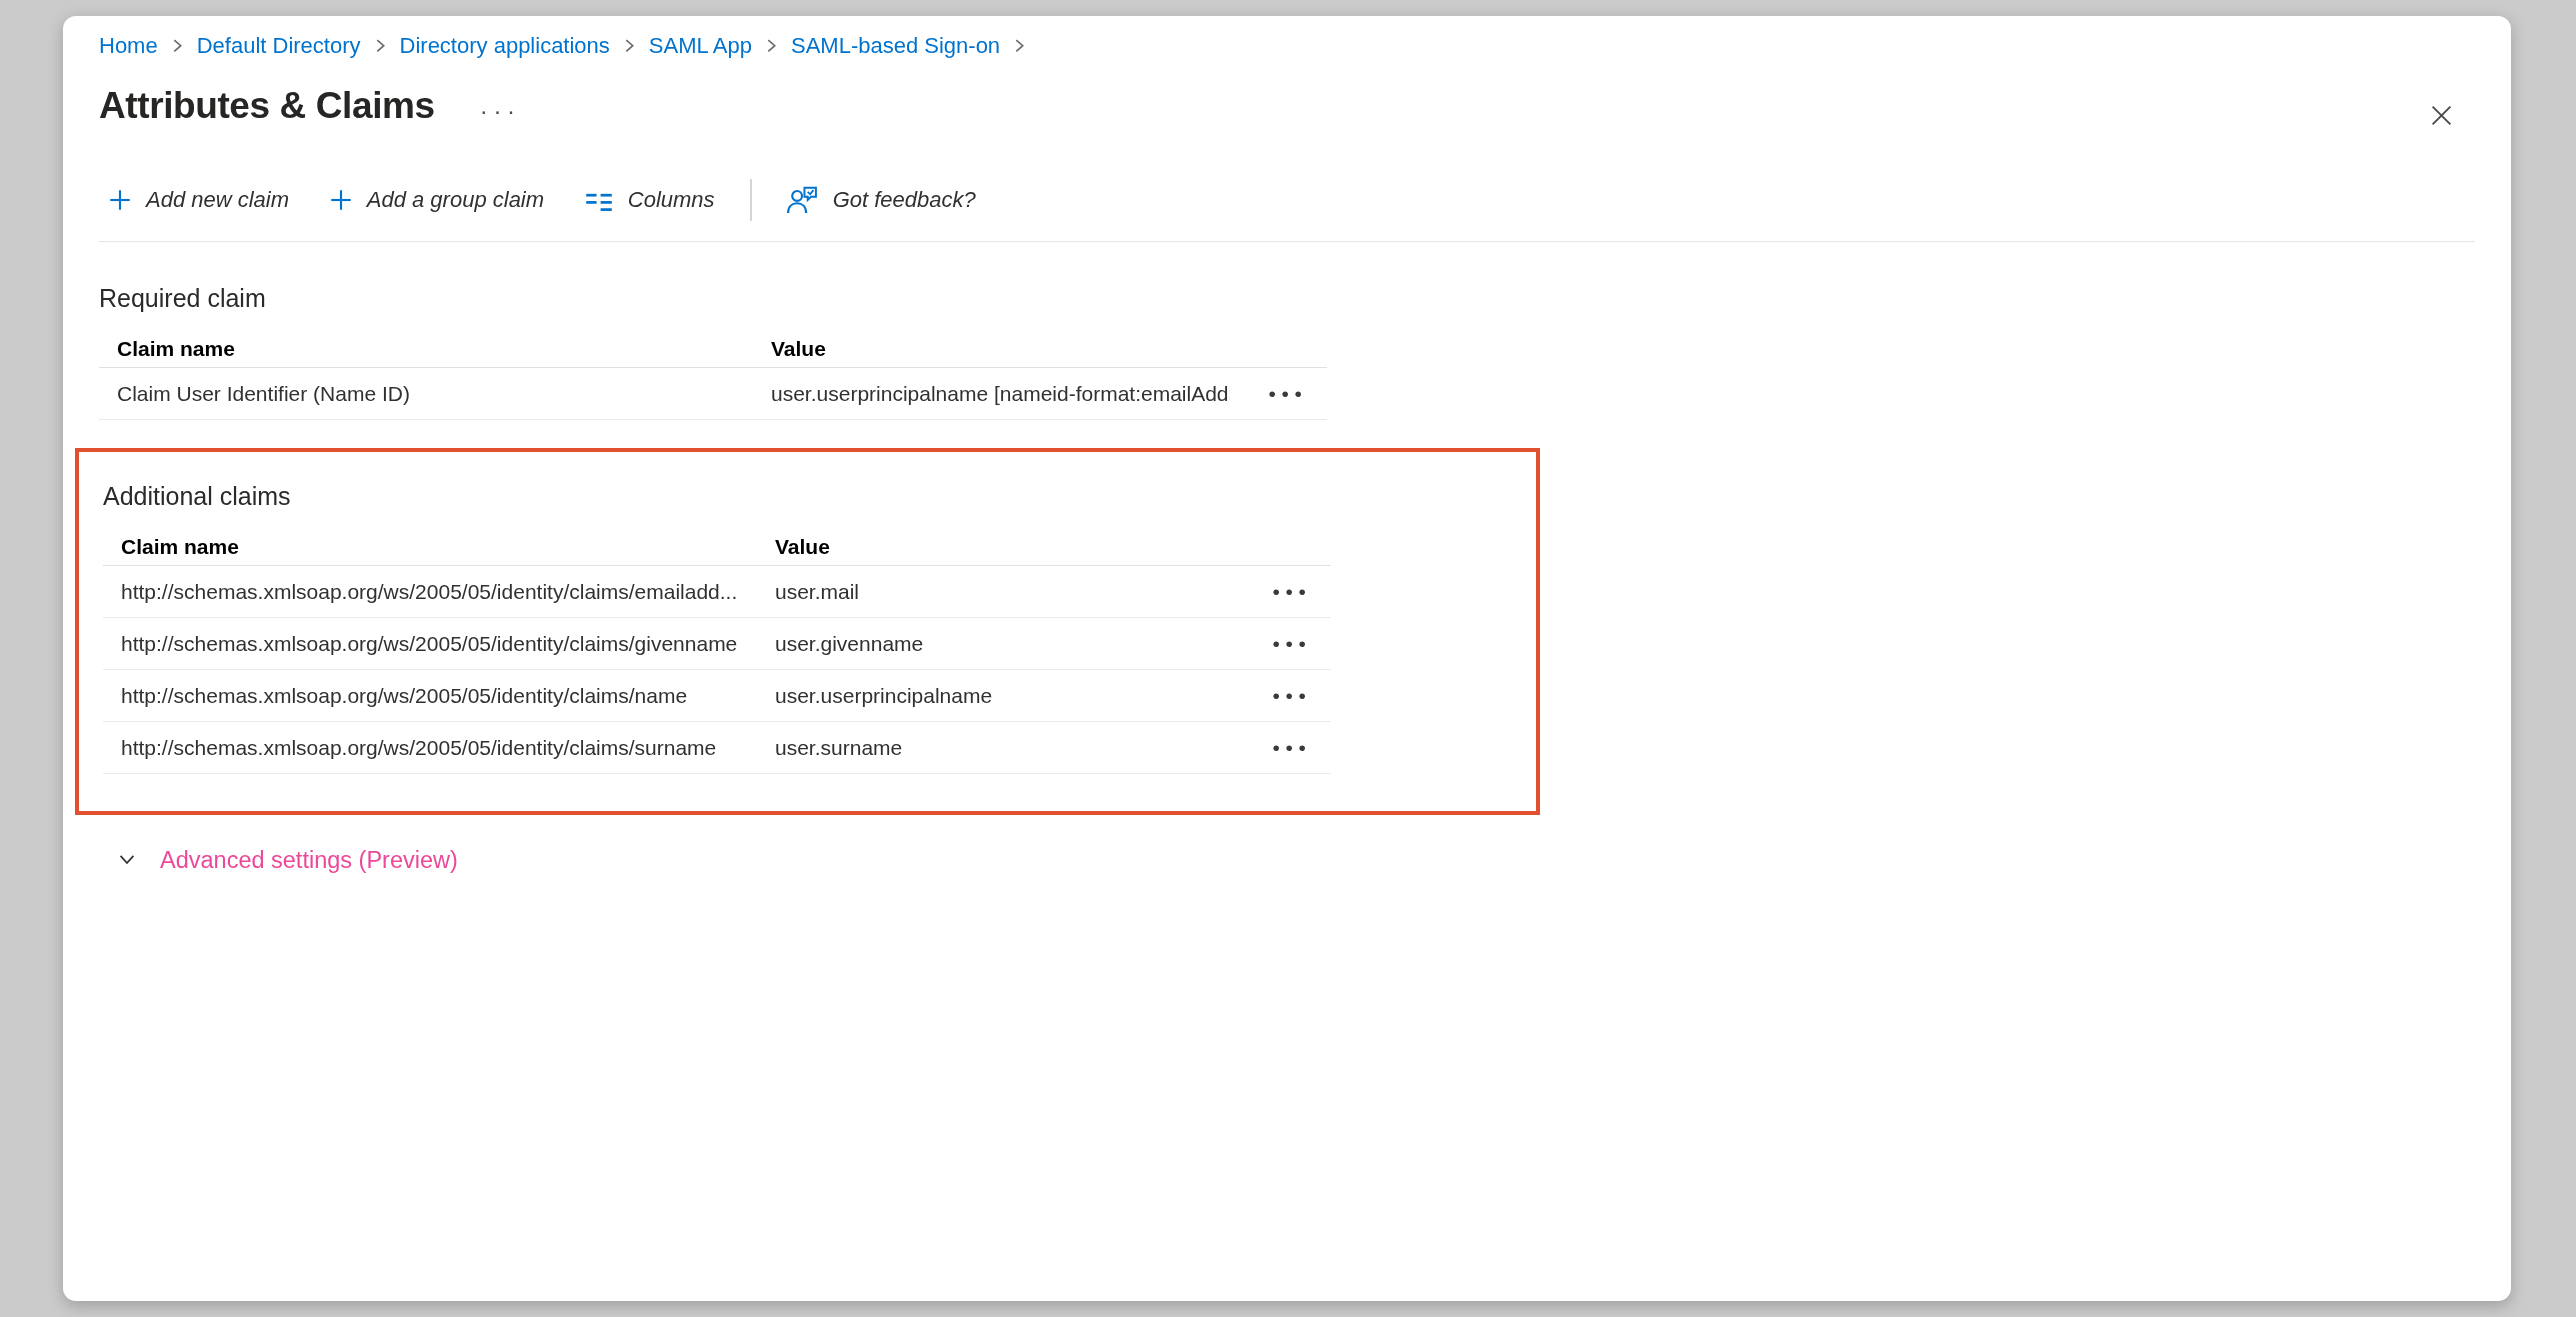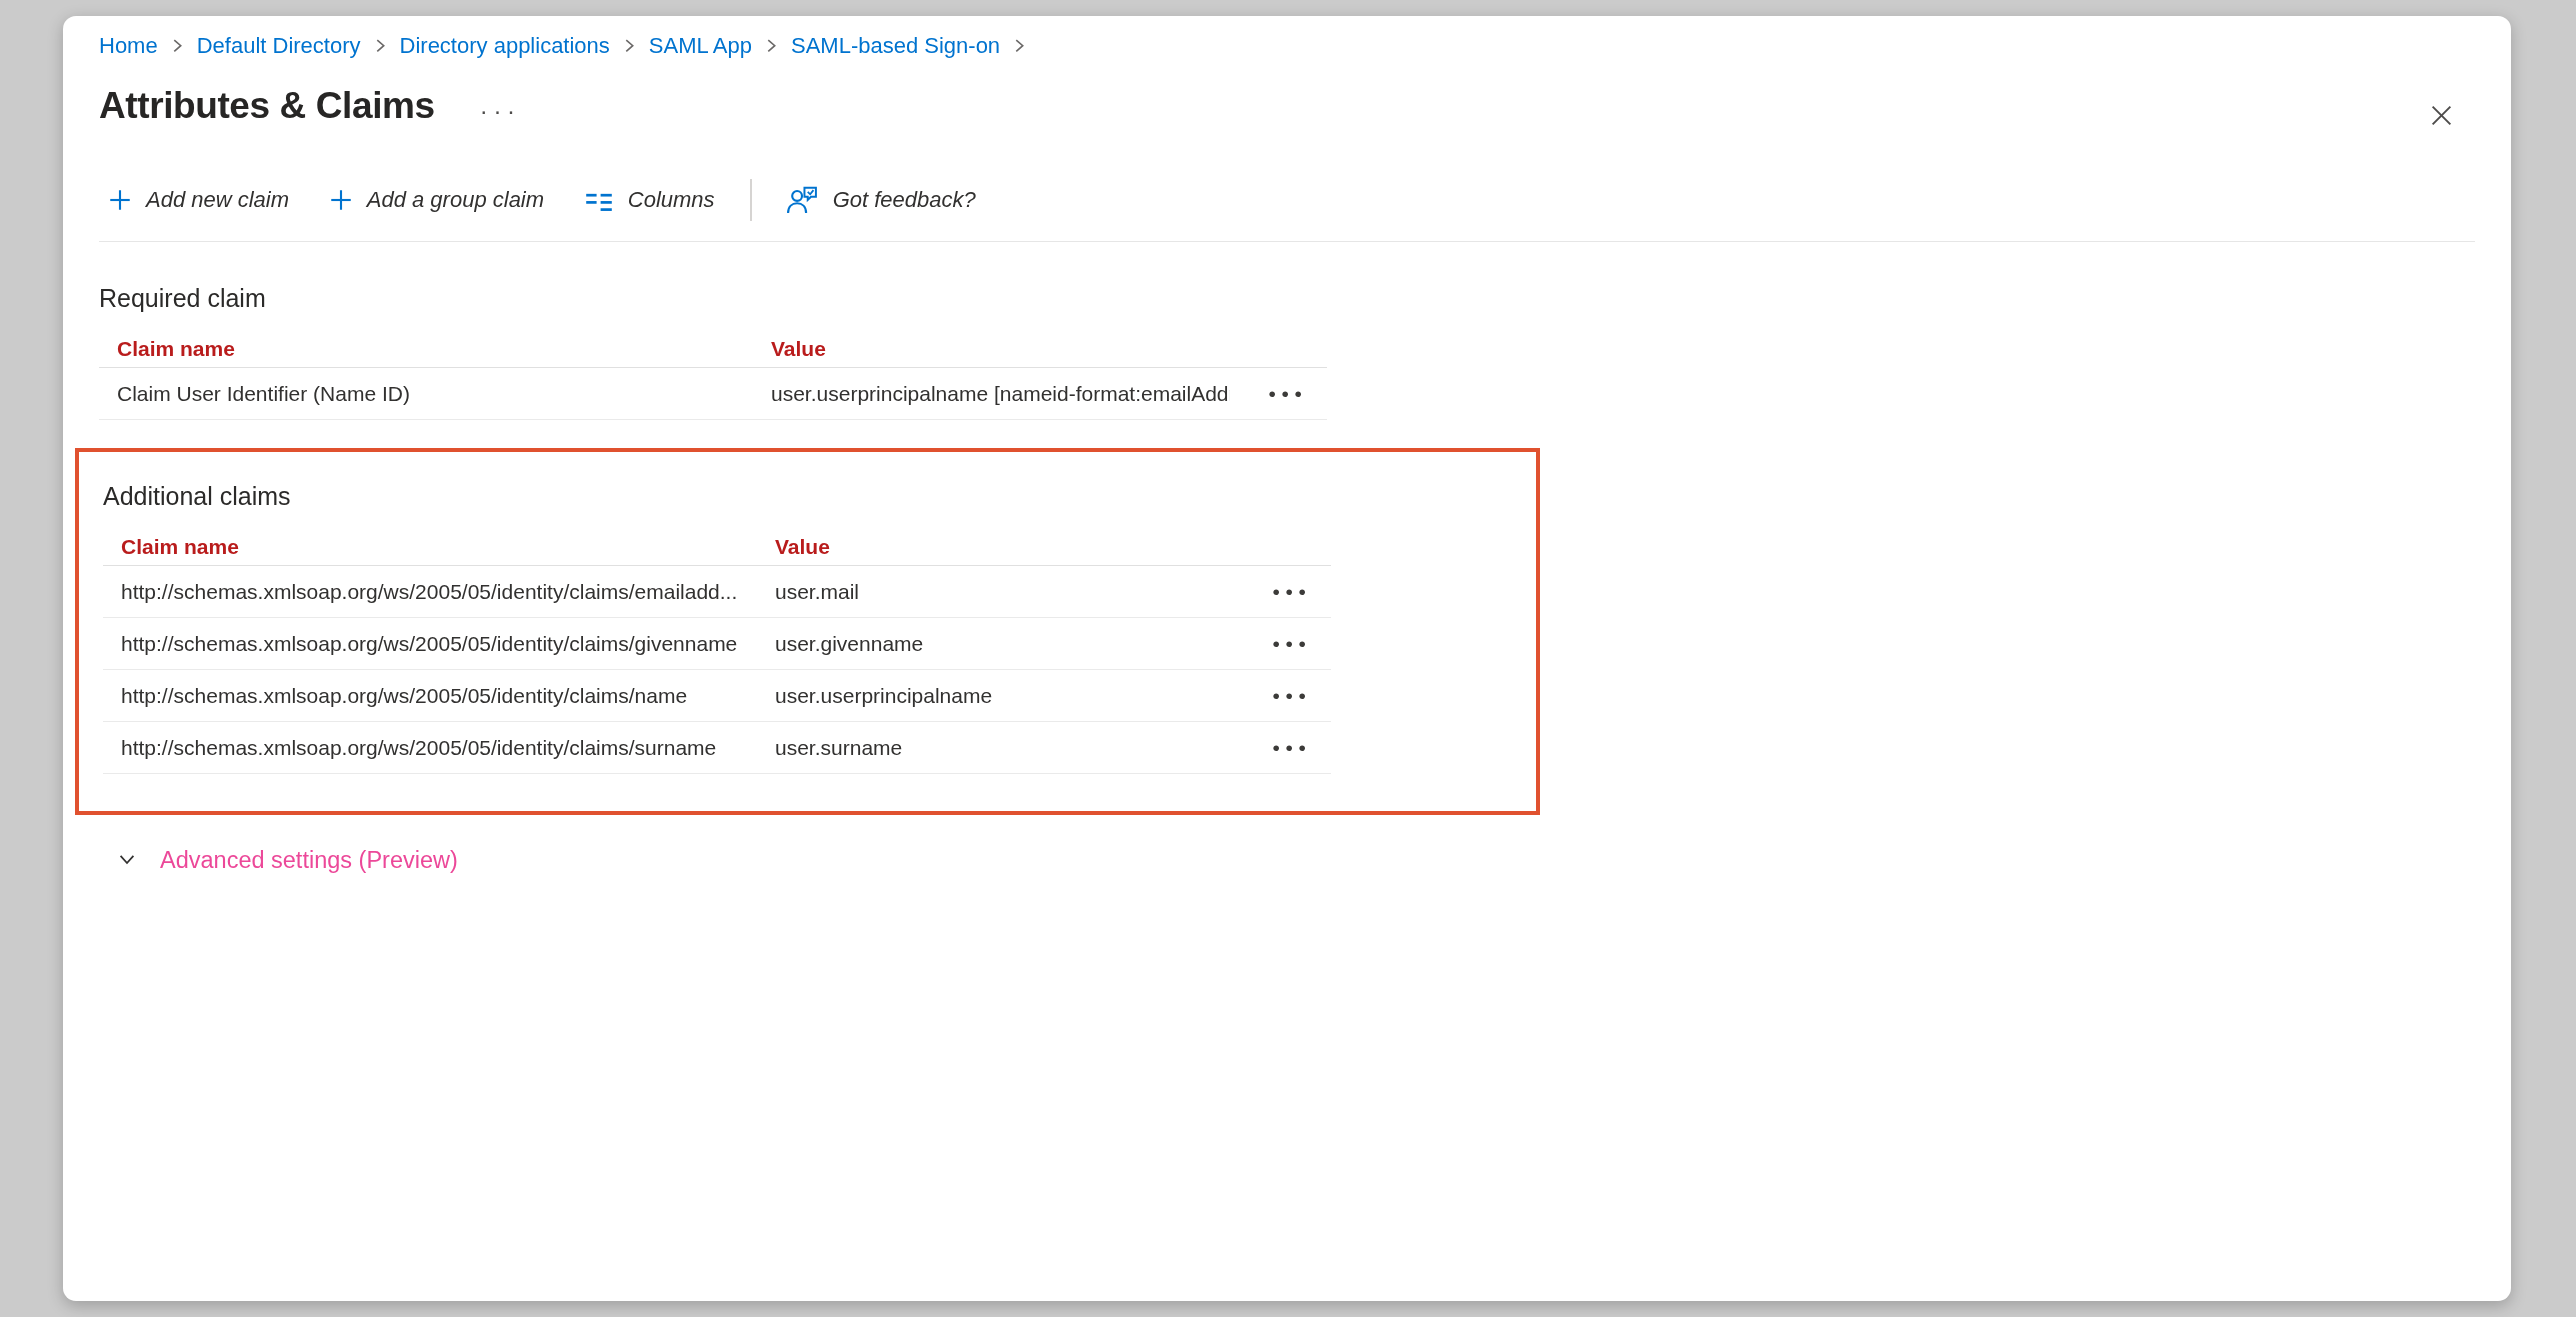--- a/index.html
+++ b/index.html
@@ -64,21 +64,21 @@
   }
   .tb-icon { display: flex; align-items: center; }
   
   .section-heading { font-size: 25px; color: #2b2a29; font-weight: 400; }
   .required-heading { margin-top: 42px; }
   
   .claims-table { width: 1228px; margin-top: 18px; }
   .t-head {
     display: flex; align-items: center; height: 37px;
     border-bottom: 1.6px solid #e0e0e0;
-    font-size: 21px; font-weight: 700; color: #b91c1c;
+    font-size: 21px; font-weight: 700; color: #000000;
   }
   .t-row {
     display: flex; align-items: center; height: 52px;
     border-bottom: 1.6px solid #eaeaea;
     font-size: 21px; color: #323130;
   }
   .col-claim { width: 672px; padding-left: 18px; overflow: hidden; white-space: nowrap; flex-shrink: 0; }
   .col-value { flex: 1; overflow: hidden; white-space: nowrap; }
   .col-menu { width: 97px; text-align: right; padding-right: 19.4px; flex-shrink: 0; }
   .row-menu {

